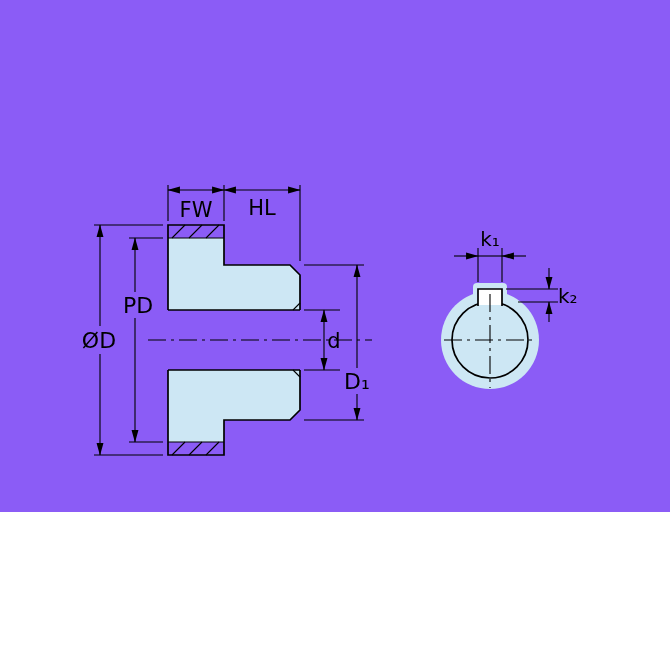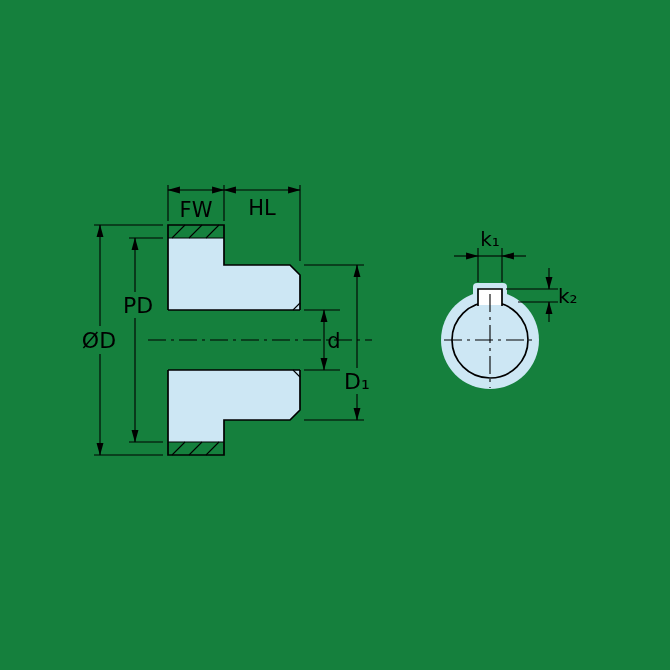--- a/index.html
+++ b/index.html
@@ -1,16 +1,16 @@
 <!DOCTYPE html>
 <html><head>
 <meta charset="utf-8">
 <style>
   html,body{margin:0;padding:0;background:#ffffff;}
-  .canvas{width:670px;height:670px;position:relative;background:#15803d;overflow:hidden;}
+  .canvas{width:670px;height:512px;position:relative;background:#8b5cf6;overflow:hidden;}
   svg{display:block;}
   .outline{stroke:#000;stroke-width:1.7;fill:none;stroke-linejoin:miter;stroke-linecap:butt;}
   .thin{stroke:#000;stroke-width:1.1;fill:none;}
   .centerline{stroke:#000;stroke-width:1.1;fill:none;stroke-dasharray:18 5 3 5;}
   .dimline{stroke:#000;stroke-width:1.1;fill:none;}
   text{font-family:"DejaVu Sans","Liberation Sans",sans-serif;fill:#000;}
   .dim-label{font-size:21px;text-anchor:middle;dominant-baseline:central;}
   .dim-label-lg{font-size:22px;text-anchor:middle;dominant-baseline:central;}
   .dim-label-start{font-size:20px;text-anchor:start;dominant-baseline:central;}
   .dim-label-sm{font-size:20px;text-anchor:middle;dominant-baseline:central;}

